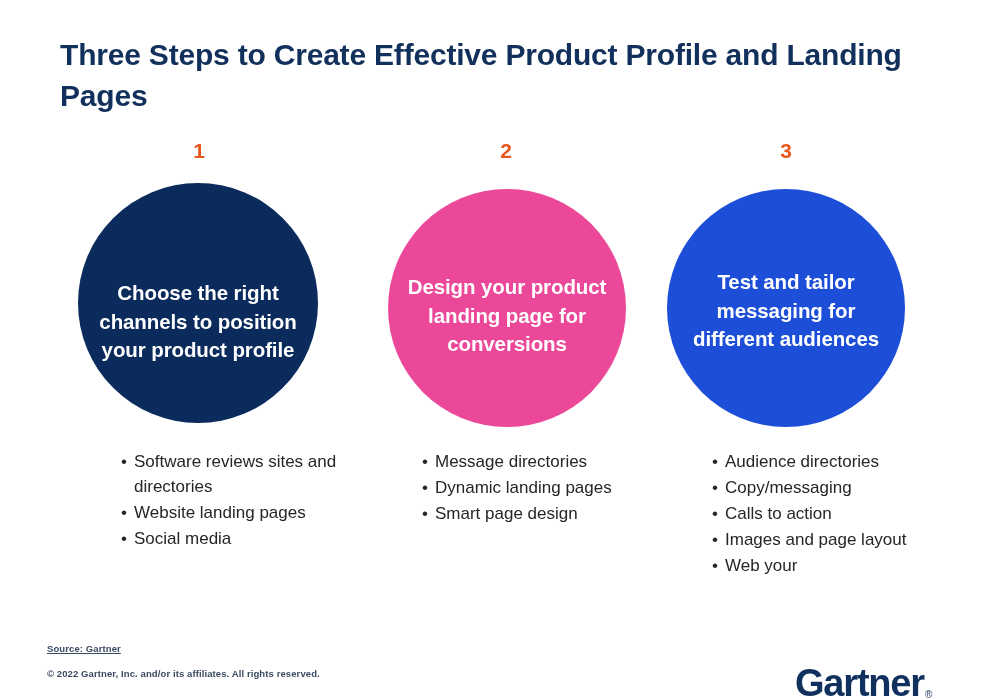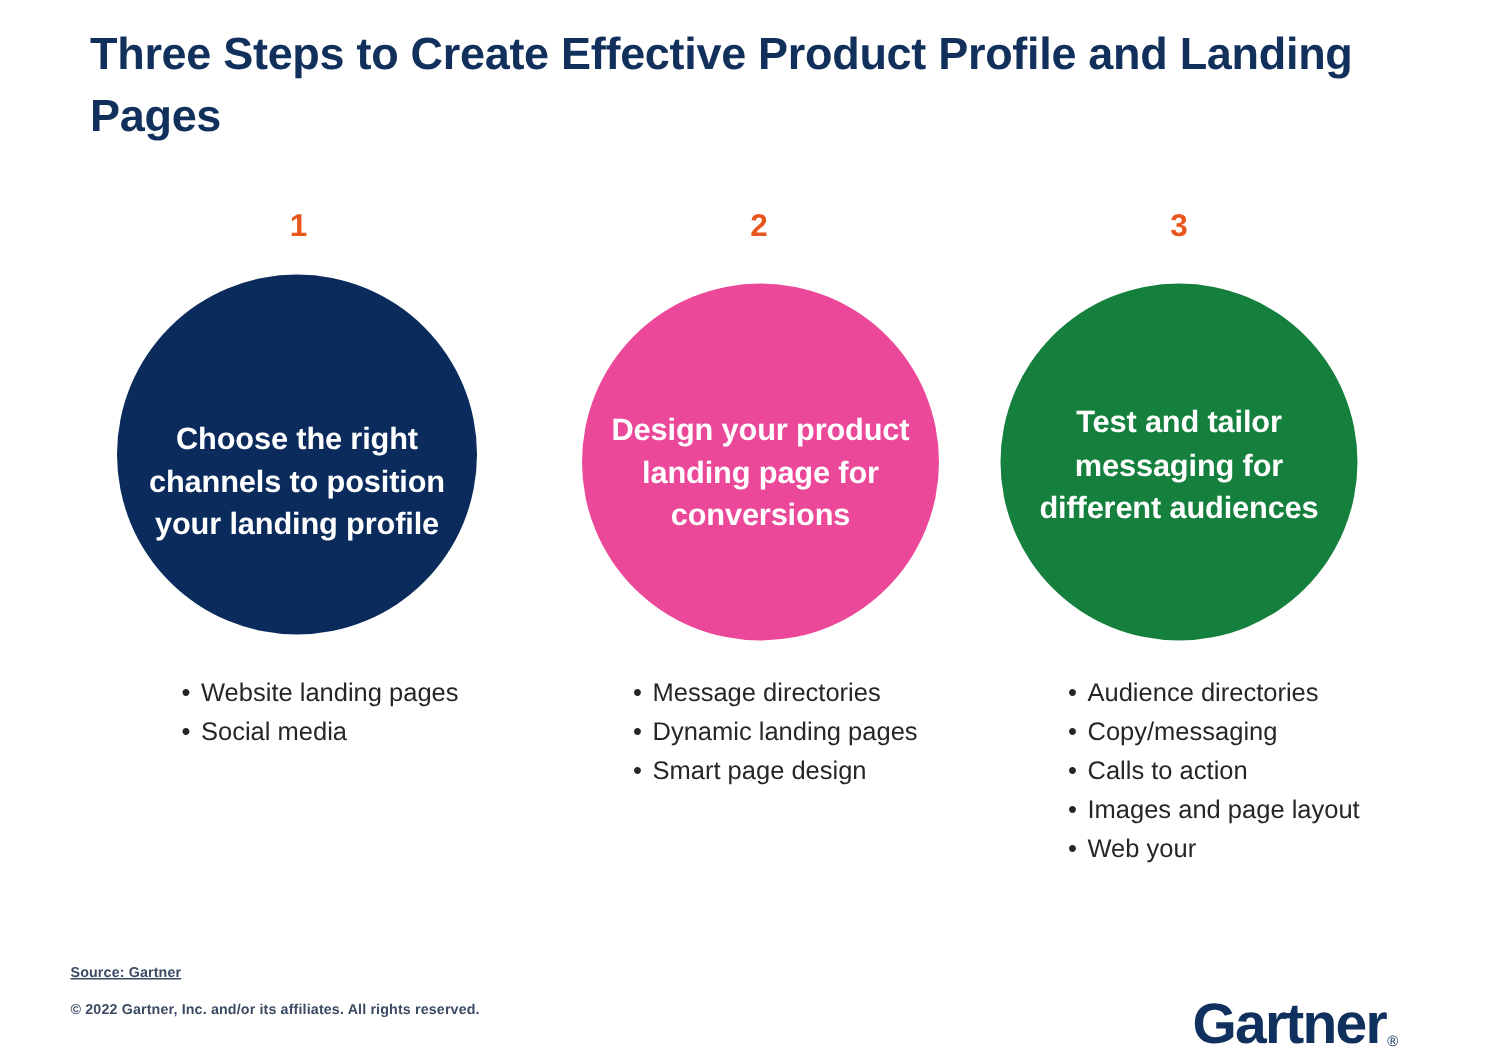--- a/index.html
+++ b/index.html
@@ -13,21 +13,21 @@
     position: relative;
     overflow: hidden;
     font-family: "Liberation Sans", sans-serif;
     -webkit-font-smoothing: antialiased;
   }
 
   
   .slide-title {
     position: absolute;
     left: 60px;
-    top: 16px;
+    top: 34px;
     width: 880px;
     font-family: "Liberation Sans", sans-serif;
     font-size: 30px;
     font-weight: bold;
     line-height: 1.38;
     letter-spacing: -0.2px;
     color: #12305c;
   }
 
   
@@ -189,43 +189,44 @@
 </head>
 <body style="background: rgb(255, 255, 255);">
 
 <div class="slide-title">Three Steps to Create Effective Product Profile and Landing Pages</div>
 
 <div class="columns">
 
   <div class="column col-1">
     <div class="step-number" style="color: rgb(232, 87, 30);">1</div>
     <div class="circle" style="background: rgb(11, 43, 92);">
-      <div class="circle-text">Choose the right channels to position your landing profile</div>
+      <div class="circle-text">Choose the right channels to position your product profile</div>
     </div>
     <ul class="bullet-list">
+      <li class="bullet-item">Software reviews sites and directories</li>
       <li class="bullet-item">Website landing pages</li>
       <li class="bullet-item">Social media</li>
     </ul>
   </div>
 
   <div class="column col-2">
     <div class="step-number" style="color: rgb(232, 87, 30);">2</div>
     <div class="circle" style="background: #ec4899;">
       <div class="circle-text">Design your product landing page for conversions</div>
     </div>
     <ul class="bullet-list">
       <li class="bullet-item">Message directories</li>
       <li class="bullet-item">Dynamic landing pages</li>
       <li class="bullet-item">Smart page design</li>
     </ul>
   </div>
 
   <div class="column col-3">
     <div class="step-number" style="color: rgb(232, 87, 30);">3</div>
-    <div class="circle" style="background: #15803d;">
+    <div class="circle" style="background: #1d4ed8;">
       <div class="circle-text">Test and tailor messaging for different audiences</div>
     </div>
     <ul class="bullet-list">
       <li class="bullet-item">Audience directories</li>
       <li class="bullet-item">Copy/messaging</li>
       <li class="bullet-item">Calls to action</li>
       <li class="bullet-item">Images and page layout</li>
       <li class="bullet-item">Web your</li>
     </ul>
   </div>

